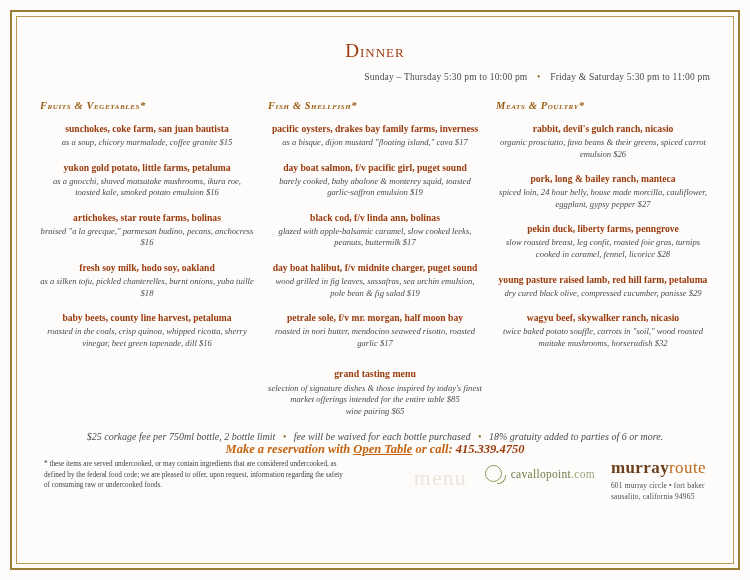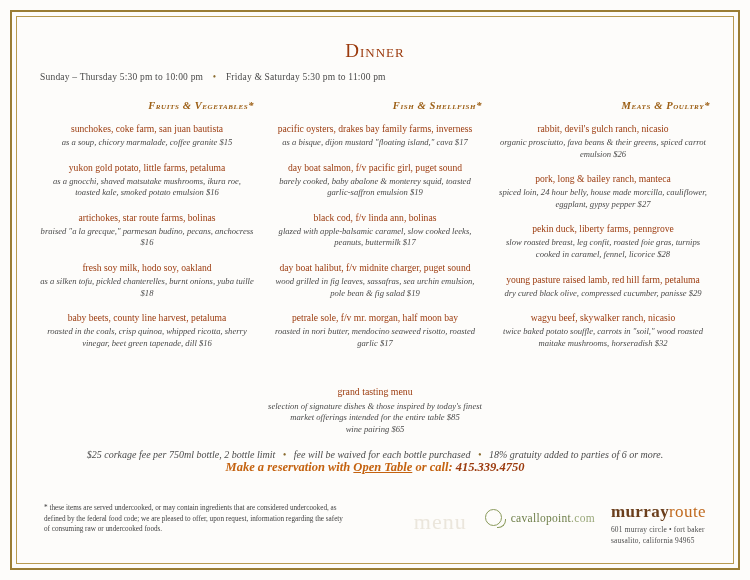--- a/index.html
+++ b/index.html
@@ -45,21 +45,21 @@
     text-align: center;
     color: #9b3a0d;
     font-family: "Liberation Serif", serif;
     font-size: 19px;
     letter-spacing: 1px;
     margin-top: 14px;
     margin-bottom: 10px;
     font-variant: small-caps;
   }
   .hours {
-    text-align: left;
+    text-align: right;
     font-size: 9.5px;
     color: #4a4a4a;
     letter-spacing: 0.2px;
     margin-bottom: 18px;
   }
   .hours .sep {
     display: inline-block;
     padding: 0 7px;
     color: #8a6b2e;
   }
@@ -68,51 +68,51 @@
     display: flex;
     justify-content: space-between;
     align-items: flex-start;
     gap: 14px;
   }
   .col {
     width: 32%;
     box-sizing: border-box;
   }
   .col-head {
-    text-align: right;
+    text-align: left;
     color: #9b5d12;
     font-size: 10.5px;
     font-style: italic;
     font-weight: bold;
     letter-spacing: 0.6px;
     margin-bottom: 12px;
     font-variant: small-caps;
   }
 
   .item {
     text-align: center;
     margin-bottom: 13px;
   }
   .item-name {
     color: #9b3a0d;
     font-size: 9.6px;
-    font-weight: normal;
+    font-weight: bold;
     line-height: 1.25;
     margin-bottom: 2px;
   }
   .item-desc {
     color: #4b4b4b;
     font-size: 8.6px;
     font-style: italic;
     line-height: 1.35;
   }
 
   .tasting {
     text-align: center;
-    margin-top: 24px;
+    margin-top: 6px;
   }
   .tasting .item-name { font-size: 9.8px; }
 
   .notes {
     text-align: center;
     font-size: 10px;
     font-style: italic;
     color: #4b4b4b;
     margin-top: 14px;
   }
@@ -135,21 +135,21 @@
   }
   .reservation .phone {
     color: #9b3a0d;
     font-style: italic;
   }
 
   .footer {
     display: flex;
     justify-content: space-between;
     align-items: flex-start;
-    margin-top: 28px;
+    margin-top: 2px;
     padding: 0 4px;
   }
   .disclaimer {
     width: 46%;
     font-size: 7.2px;
     color: #3f3f3f;
     line-height: 1.45;
     font-family: "Liberation Serif", serif;
   }
   .brands {

